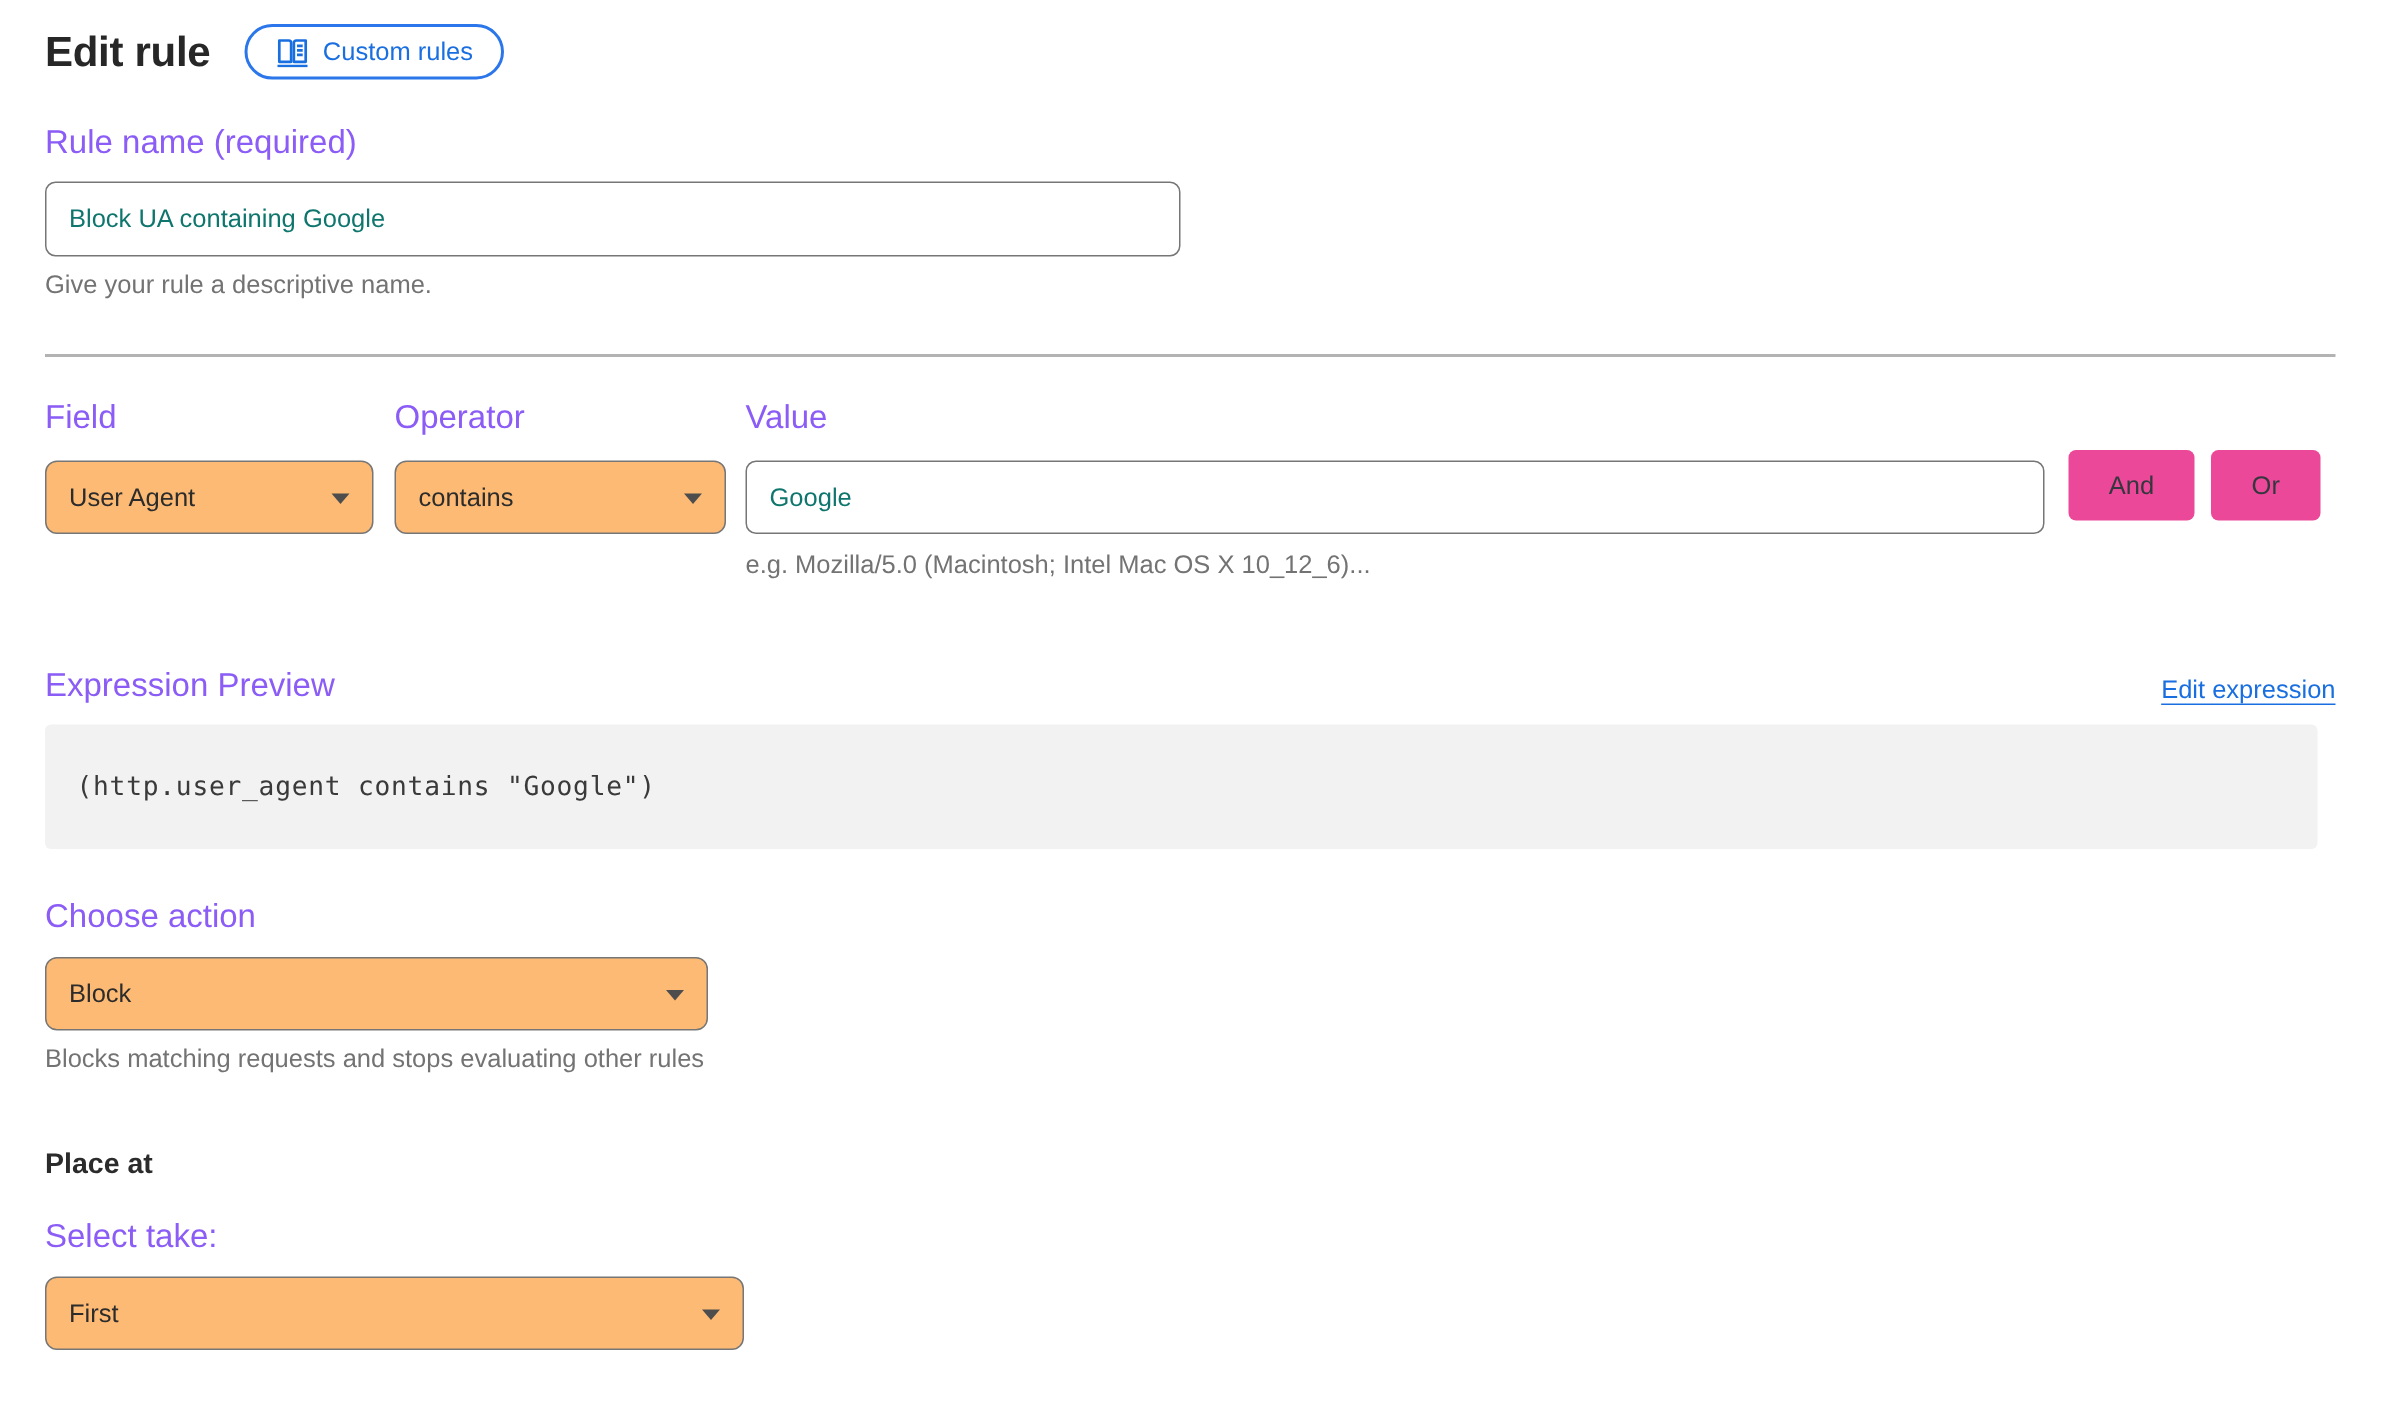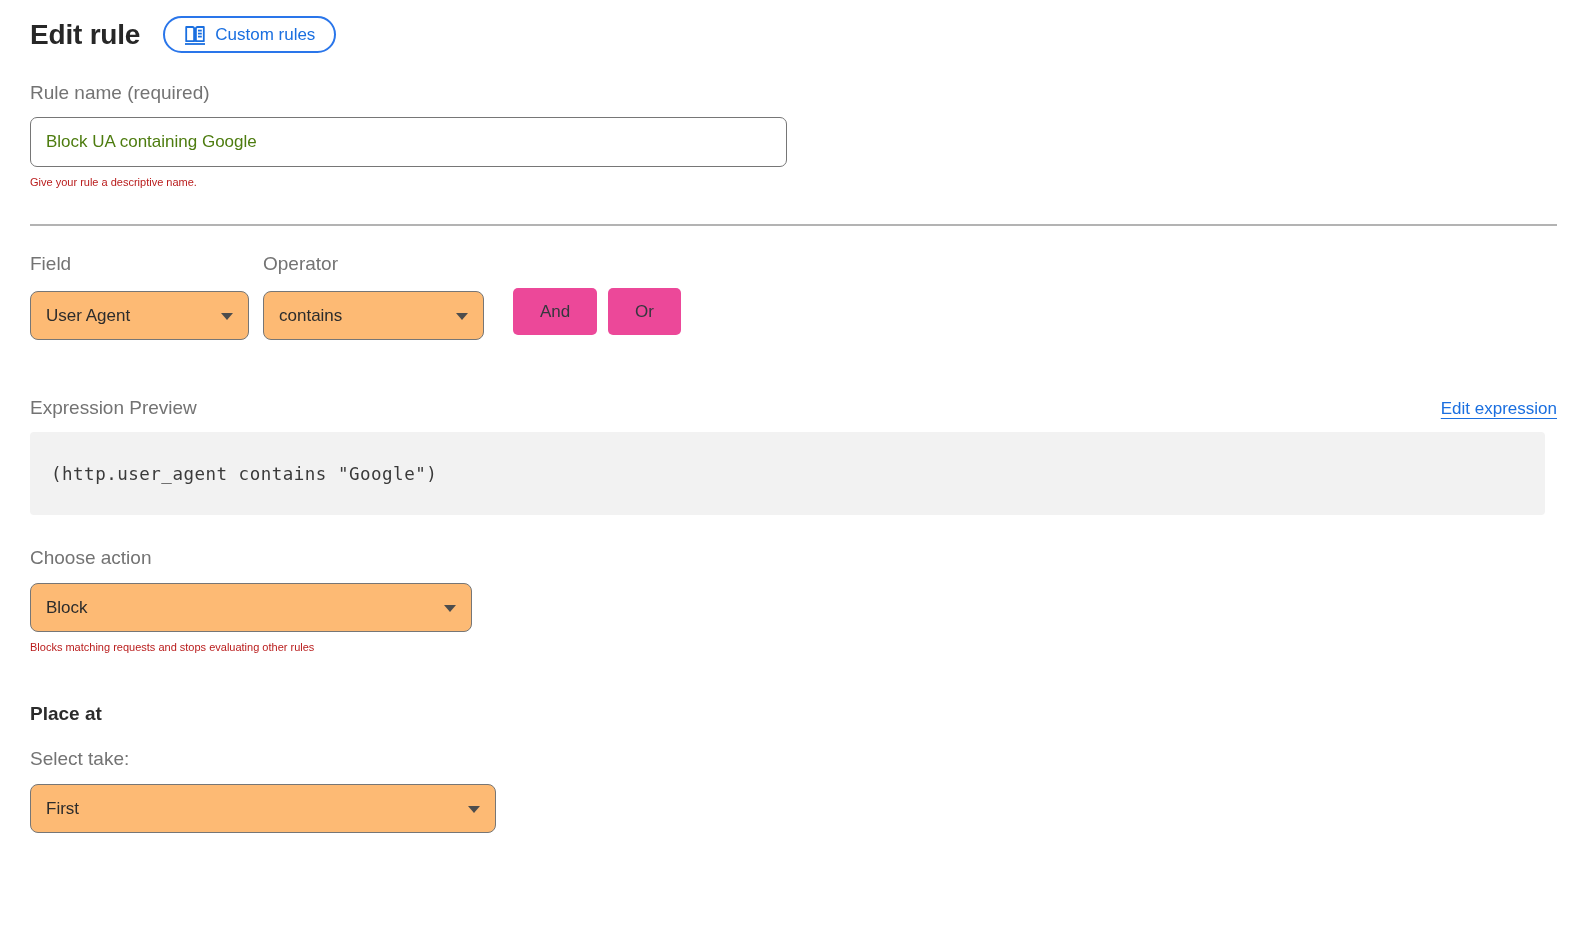--- a/index.html
+++ b/index.html
@@ -18,26 +18,26 @@
   .page-title { font-size: 28px; font-weight: 700; color: #272727; letter-spacing: -0.2px; }
   .pill-btn {
     display: inline-flex; align-items: center; gap: 9px;
     border: 2px solid #2a76ea; border-radius: 19px;
     height: 37px; padding: 0 19px;
     background: #ffffff; color: #1a6fe0; font-size: 17px;
     cursor: pointer; font-family: inherit;
   }
 
   
-  .field-label { font-size: 19px; color: #737373; }
-  .helper-text { font-size: 11px; color: #b91c1c; }
+  .field-label { font-size: 22px; color: #8b5cf6; }
+  .helper-text { font-size: 17px; color: #737373; }
   .text-input {
     display: block;
     height: 50px; border: 1px solid #767676; border-radius: 7px;
-    padding: 0 15px; font-size: 17px; color: #4d7c0f;
+    padding: 0 15px; font-size: 17px; color: #0f766e;
     font-family: inherit; background: #fff; outline: none; width: 100%;
   }
   .select-box {
     position: relative; height: 49px;
     border: 1px solid #767676; border-radius: 8px;
     background: #fdba74; display: flex; align-items: center;
     padding: 0 38px 0 15px; font-size: 17px; color: #2c2c2c; cursor: pointer;
   }
   .caret {
     position: absolute; right: 15px; top: 50%; margin-top: -3px;
@@ -141,20 +141,25 @@
     </div>
 
     <div class="cond-col col-operator">
       <div class="field-label">Operator</div>
       <div class="select-box">
         <span>contains</span>
         <span class="caret"></span>
       </div>
     </div>
 
+    <div class="cond-col col-value">
+      <div class="field-label" style="margin-bottom:16px;">Value</div>
+      <input class="text-input" style="height: 49px;" type="text" value="Google">
+      <div class="helper-text">e.g. Mozilla/5.0 (Macintosh; Intel Mac OS X 10_12_6)...</div>
+    </div>
 
     <div class="logic-buttons">
       <button class="gray-btn and-btn">And</button>
       <button class="gray-btn or-btn">Or</button>
     </div>
   </div>
 
   <div class="expr-section">
     <div class="expr-header">
       <div class="field-label">Expression Preview</div>

